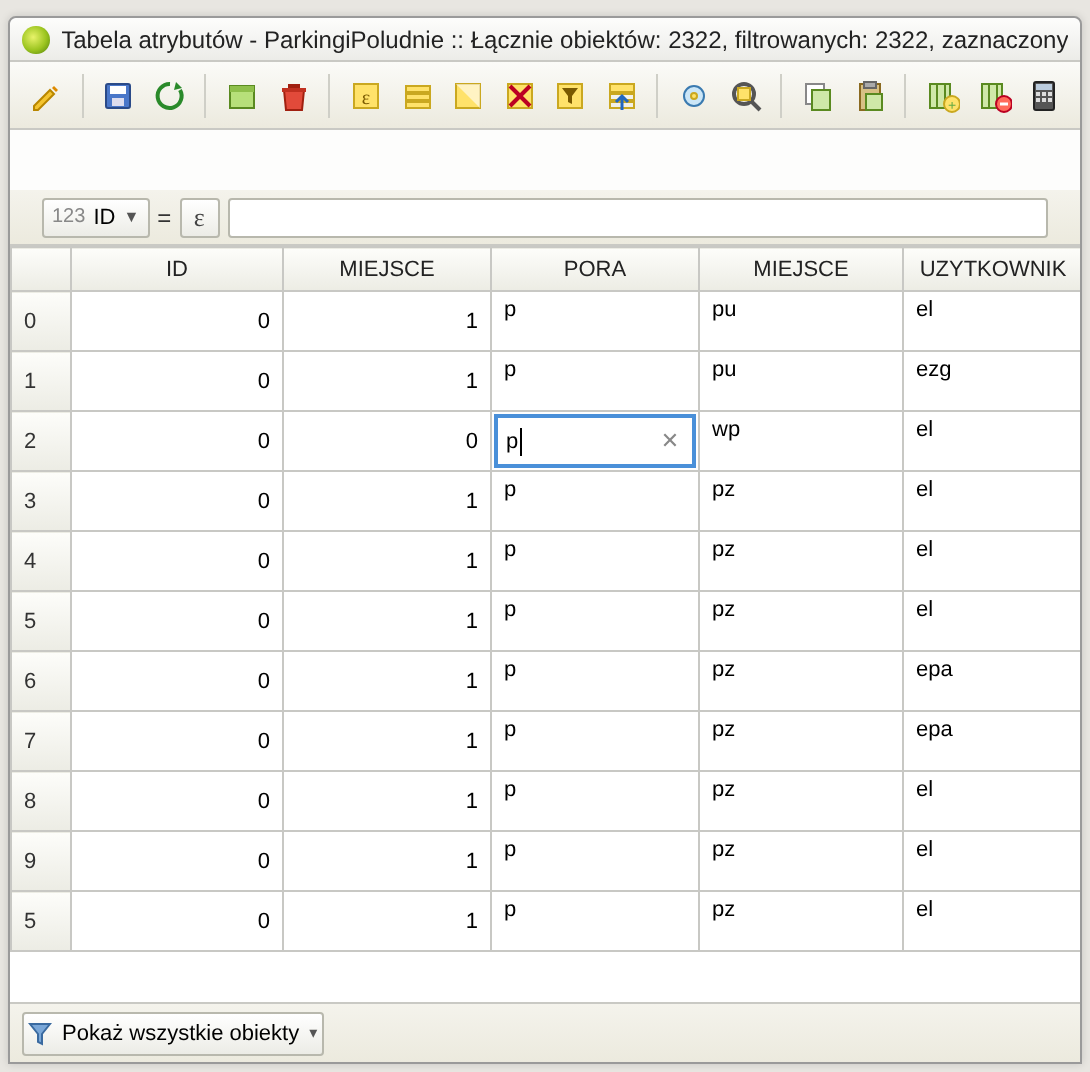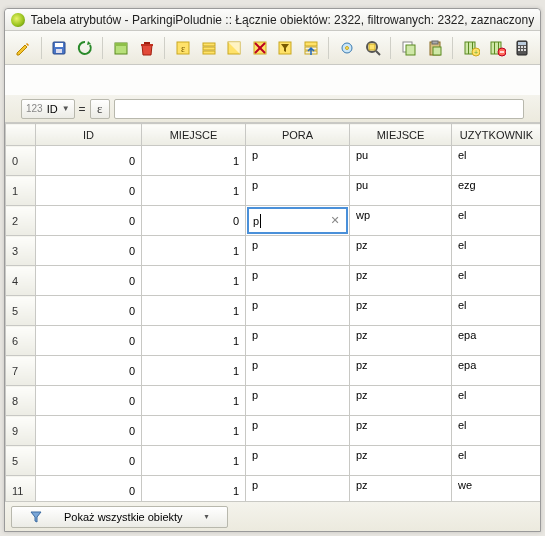--- a/index.html
+++ b/index.html
@@ -179,22 +179,22 @@
     display: flex;
     align-items: center;
     padding: 0 6px;
   }
   .show-all {
     height: 22px;
     display: flex; align-items: center;
     border: 1px solid #b8b8ad;
     background: linear-gradient(#ffffff,#ecece6);
     border-radius: 2px;
-    padding: 0 18px;
-    gap: 22px;
+    padding: 0 2px;
+    gap: 5px;
     font-size: 11px;
     cursor:pointer;
   }
   .show-all .funnel {
     width:12px;height:12px;
   }
   .show-all .chev { font-size: 8px; color: #555; }
   col.c-row { width: 30px; }
   col.c-id  { width: 106px; }
   col.c-d   { width: 104px; }
@@ -470,28 +470,20 @@
             <td class="txt">el</td>
           </tr>
           <tr>
             <td class="rowhdr">5</td>
             <td class="num">0</td>
             <td class="num">1</td>
             <td class="txt">p</td>
             <td class="txt">pz</td>
             <td class="txt">el</td>
           </tr>
-          <tr>
-            <td class="rowhdr">11</td>
-            <td class="num">0</td>
-            <td class="num">1</td>
-            <td class="txt">p</td>
-            <td class="txt">pz</td>
-            <td class="txt">we</td>
-          </tr>
         </tbody>
     </table>
   </div>
 
   <div class="footer">
     <div class="show-all">
       <svg class="funnel" viewBox="0 0 12 12">
           <path d="M1 1 H11 L7 6 V11 L5 10 V6 Z" fill="#7aa7d8" stroke="#3a6aa0"></path>
         </svg>
       <span>Pokaż wszystkie obiekty</span>

